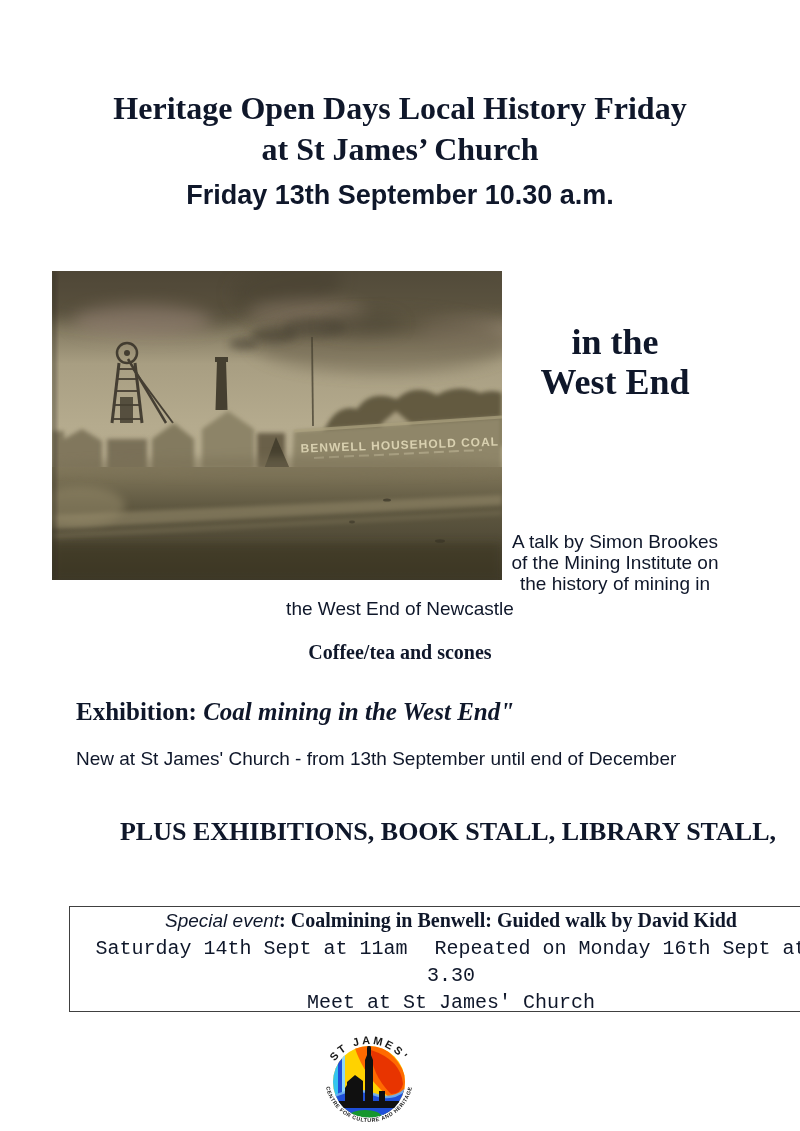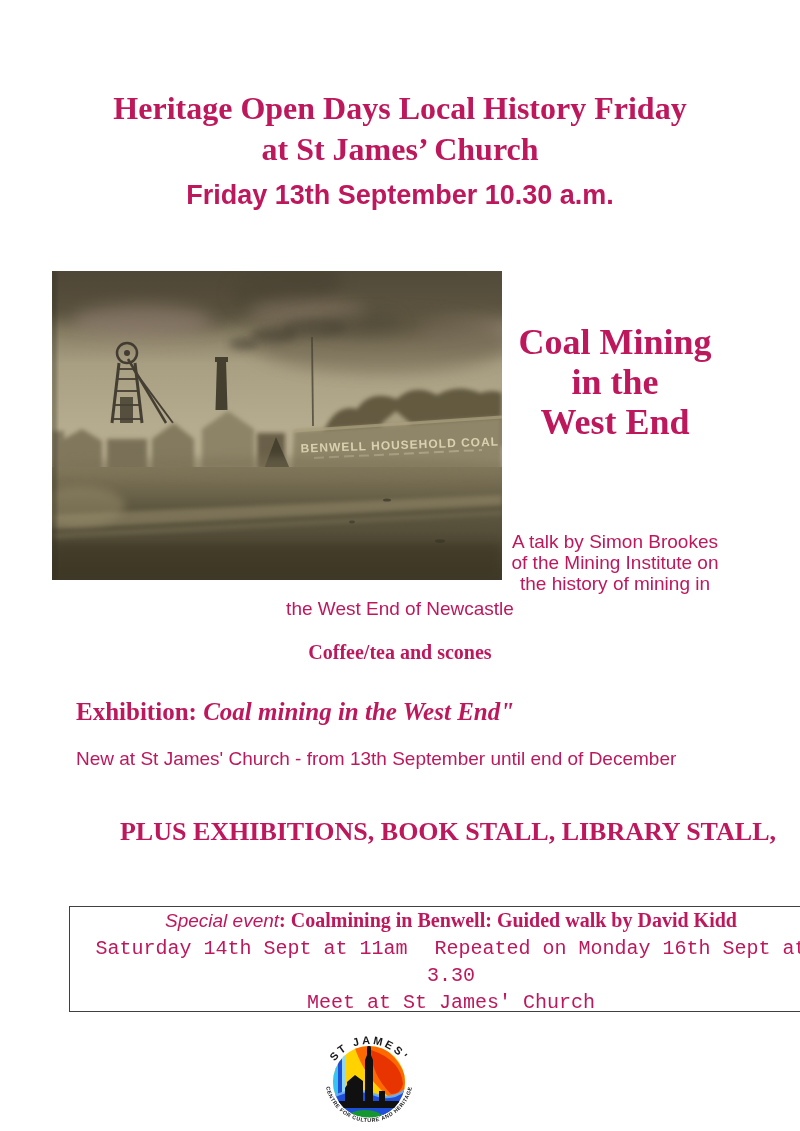--- a/index.html
+++ b/index.html
@@ -1,16 +1,16 @@
 <!DOCTYPE html>
 <html><head>
 <meta charset="utf-8">
 <style>
   html,body{margin:0;padding:0;background:#ffffff;}
-  .page{position:relative;width:800px;height:1131px;background:#fff;overflow:hidden;color:#be185d;}
+  .page{position:relative;width:800px;height:1131px;background:#fff;overflow:hidden;color:#0f172a;}
   .abs{position:absolute;}
   .center{left:0;width:800px;text-align:center;}
   .serif{font-family:"Liberation Serif",serif;}
   .sans{font-family:"Liberation Sans",sans-serif;}
 
   .title{top:88px;font-weight:bold;font-size:32px;line-height:41px;white-space:nowrap;}
   .datetime{top:180px;font-weight:bold;font-size:27px;line-height:31px;white-space:nowrap;text-align:center;}
 
   .photo{left:52px;top:271px;width:450px;height:309px;}
 
@@ -136,21 +136,20 @@
       <ellipse cx="28" cy="235" rx="45" ry="20" fill="#968b6a" opacity="0.5" filter="url(#blur4)"></ellipse>
       <rect x="0" y="272" width="450" height="37" fill="#37321f" opacity="0.5" filter="url(#blur4)"></rect>
       <ellipse cx="335" cy="229" rx="4" ry="1.6" fill="#2f2b1f" opacity="0.6"></ellipse>
       <ellipse cx="300" cy="251" rx="3" ry="1.4" fill="#2f2b1f" opacity="0.5"></ellipse>
       <ellipse cx="388" cy="270" rx="5" ry="1.8" fill="#2f2b1f" opacity="0.5"></ellipse>
       <rect width="4" height="309" fill="#2e2a21" opacity="0.5" filter="url(#blur2)"></rect>
     </svg>
   </div>
 
   <div class="abs serif side-heading">
-    <div>Coal Mining</div>
     <div>in the</div>
     <div>West End</div>
   </div>
 
   <div class="abs sans talk">
     <div>A talk by Simon Brookes</div>
     <div>of the Mining Institute on</div>
     <div>the history of mining in</div>
   </div>
   <div class="abs center sans talk-cont">the West End of Newcastle</div>

